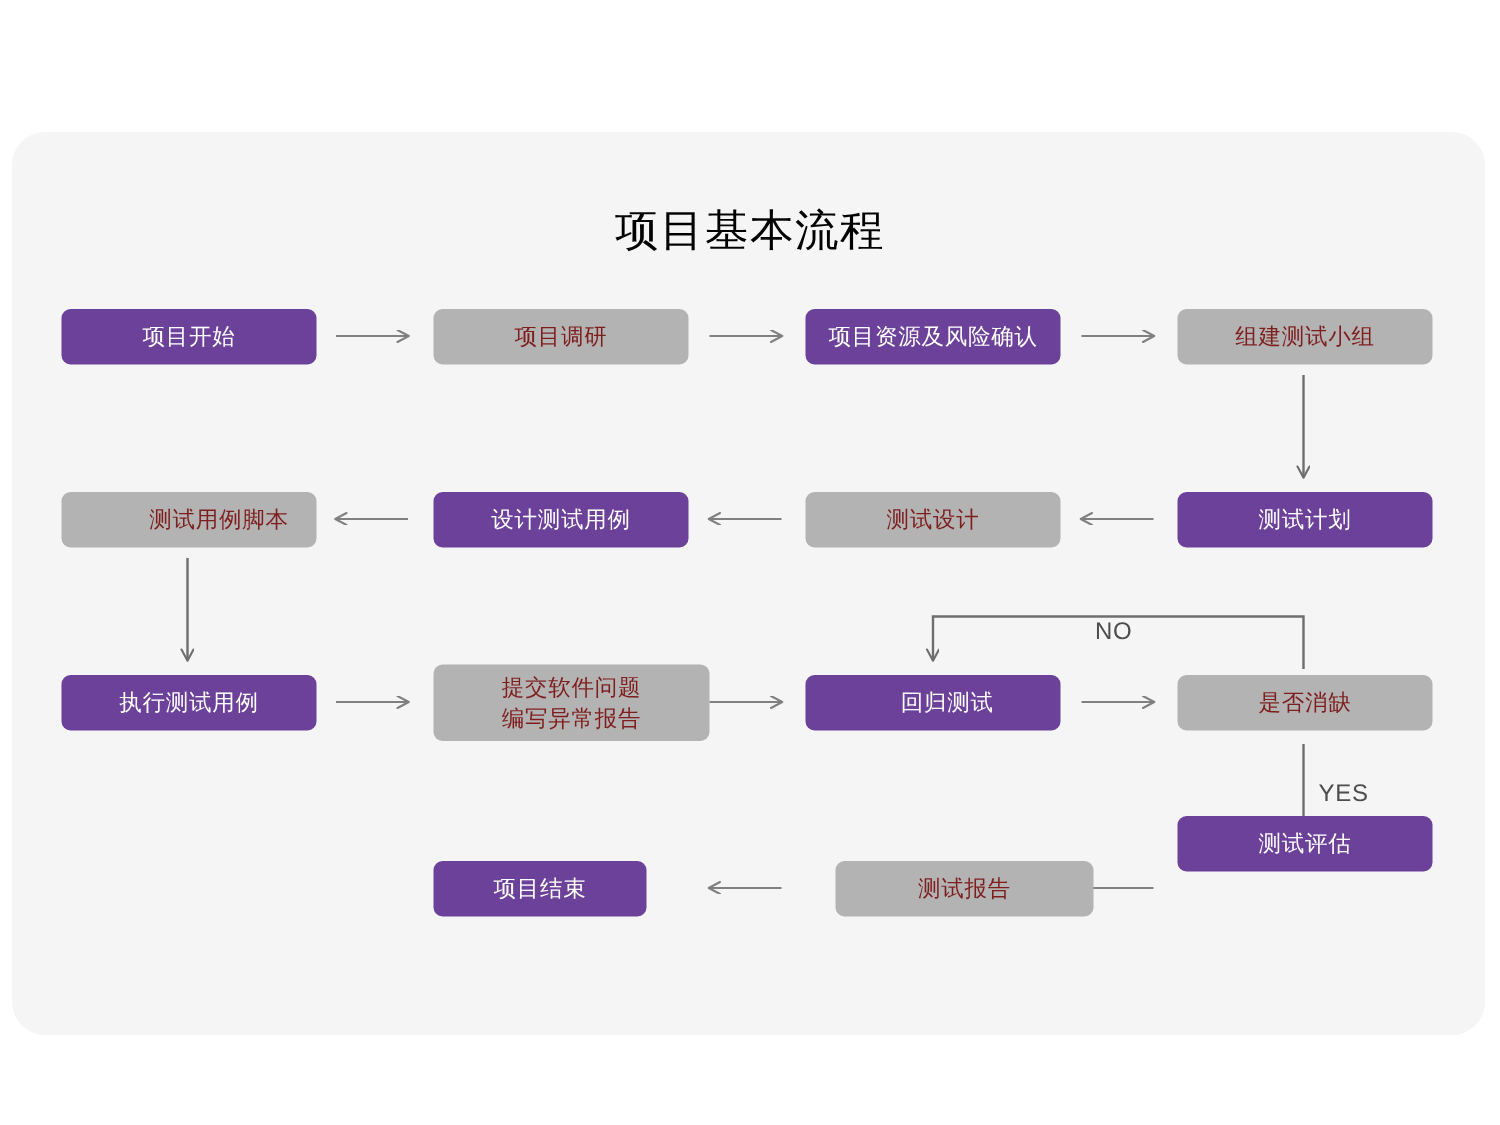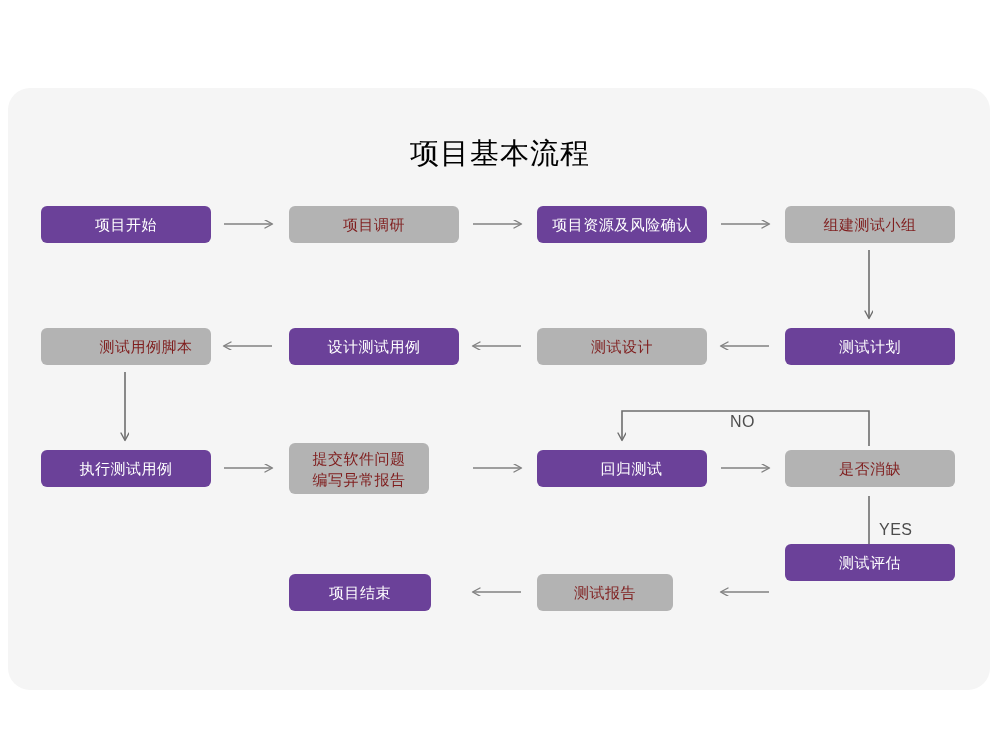--- a/index.html
+++ b/index.html
@@ -151,34 +151,34 @@
   <div class="node gray" style="left:537px; top:328px; width:170px; height:37px;">
     <span class="lines">测试设计</span>
   </div>
   <div class="node purple" style="left:785px; top:328px; width:170px; height:37px;">
     <span class="lines">测试计划</span>
   </div>
 
   <div class="node purple" style="left:41px; top:450px; width:170px; height:37px;">
     <span class="lines">执行测试用例</span>
   </div>
-  <div class="node gray" style="left:289px; top:443px; width:140px; height:51px;">
+  <div class="node gray" style="left:289px; top:443px; width:184px; height:51px;">
     <span class="lines">提交软件问题
 编写异常报告</span>
   </div>
   <div class="node purple" style="left:537px; top:450px; width:170px; height:37px;padding-left:19px;">
     <span class="lines">回归测试</span>
   </div>
   <div class="node gray" style="left:785px; top:450px; width:170px; height:37px;">
     <span class="lines">是否消缺</span>
   </div>
 
   <div class="node purple" style="left:289px; top:574px; width:142px; height:37px;">
     <span class="lines">项目结束</span>
   </div>
-  <div class="node gray" style="left:537px; top:574px; width:136px; height:37px;">
+  <div class="node gray" style="left:557px; top:574px; width:172px; height:37px;">
     <span class="lines">测试报告</span>
   </div>
   <div class="node purple" style="left:785px; top:544px; width:170px; height:37px;">
     <span class="lines">测试评估</span>
   </div>
 
 </div>
 
 </body></html>

